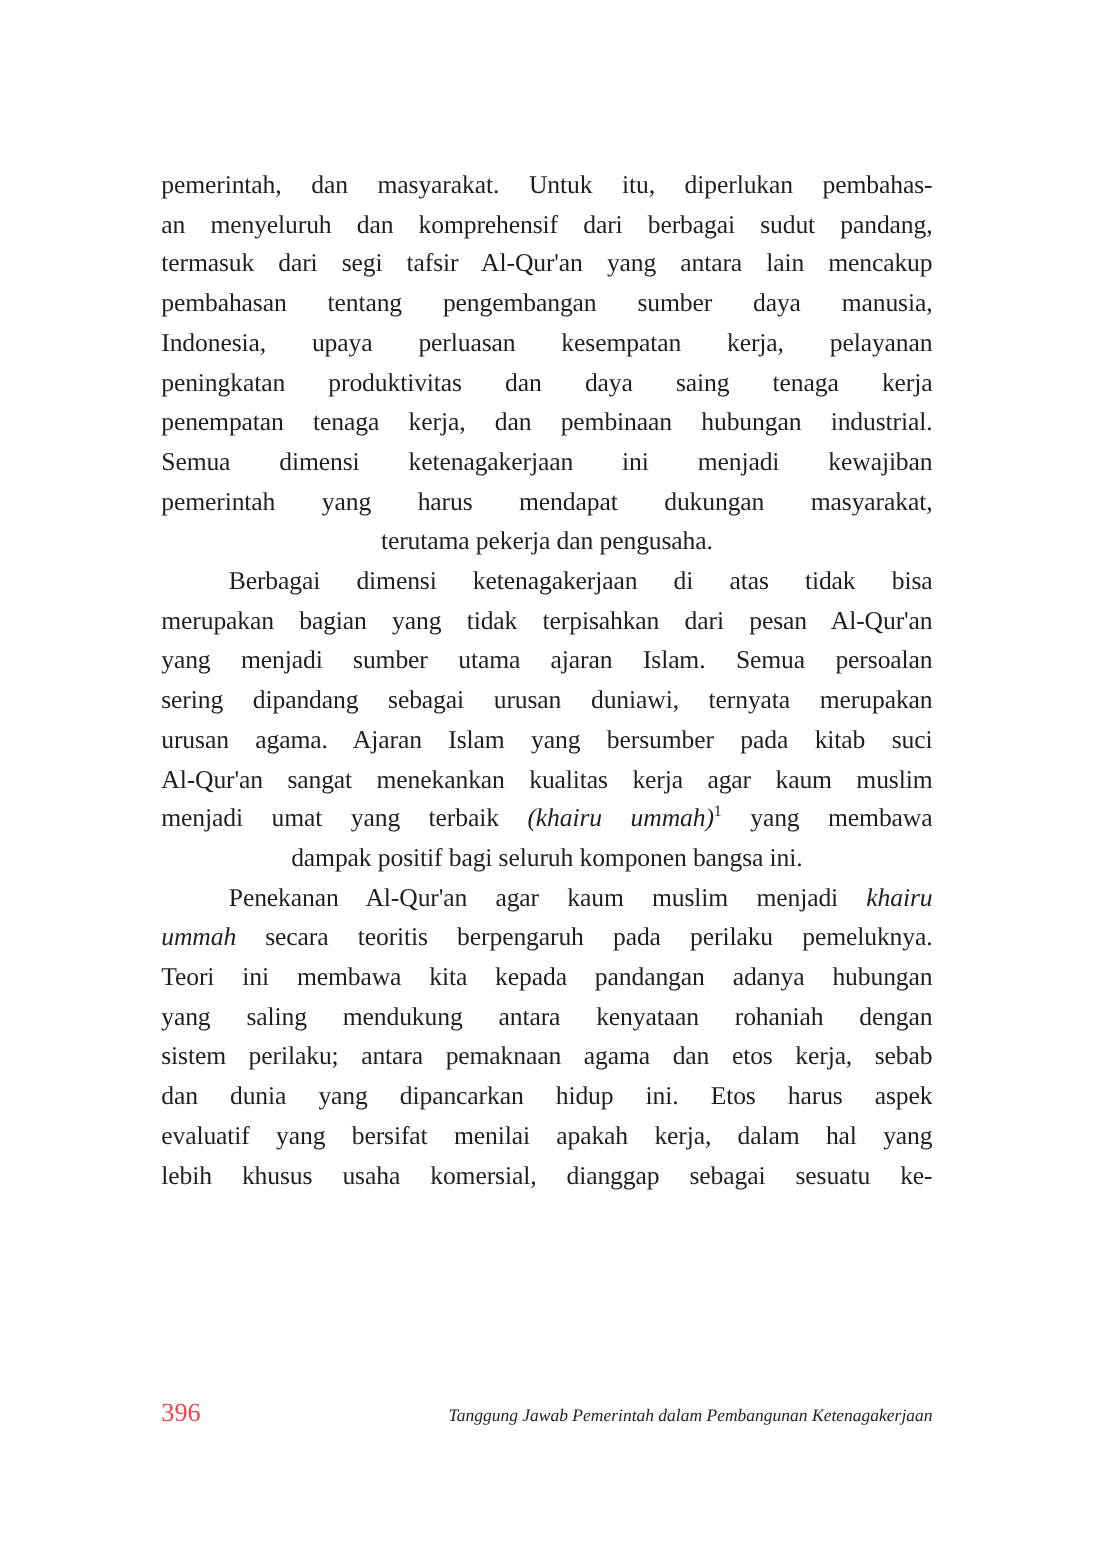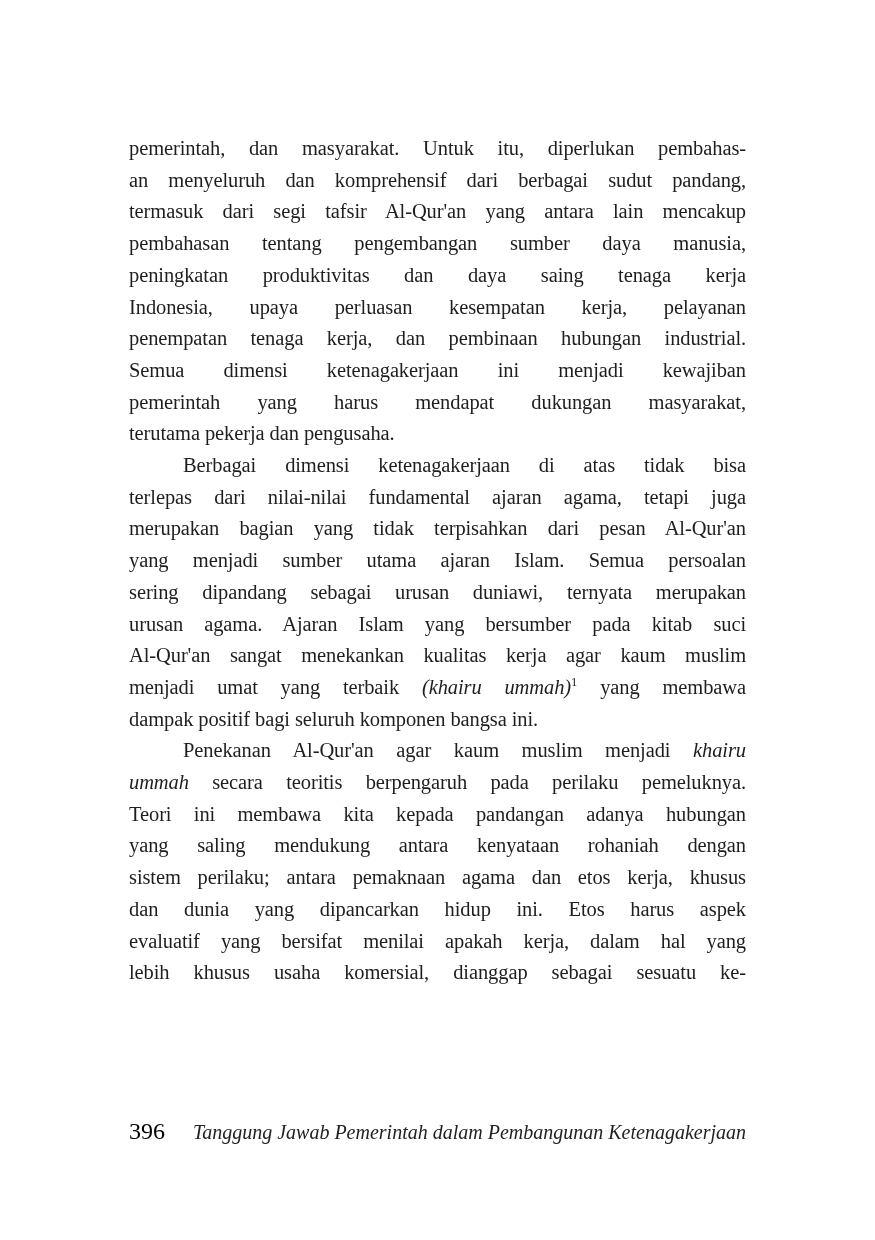--- a/index.html
+++ b/index.html
@@ -23,21 +23,21 @@
     width: 617px;
   }
   .paragraph {
     margin: 0;
   }
   .line {
     font-size: 20.5px;
     line-height: 31.7px;
     letter-spacing: -0.1px;
     white-space: normal;
-    text-align: left;
+    text-align: center;
   }
   .line.just {
     text-align: justify;
     text-align-last: justify;
   }
   .line.indent {
     text-indent: 54px;
   }
   .line .it {
     font-style: italic;
@@ -50,64 +50,63 @@
   .footer {
     position: absolute;
     left: 129px;
     width: 617px;
     top: 1118px;
     display: flex;
     justify-content: space-between;
     align-items: baseline;
   }
   .page-number {
-    font-size: 24px;
-    color: #000000;
+    font-size: 21px;
+    color: #ef4444;
   }
   .running-title {
-    font-size: 20px;
+    font-size: 14px;
     font-style: italic;
     color: #222222;
   }
 </style>
 </head>
 <body>
 
 <div class="page">
 
   <div class="text-block">
       <div class="paragraph">
         <div class="line just"><span>pemerintah, dan masyarakat. Untuk itu, diperlukan pembahas-</span></div>
         <div class="line just"><span>an menyeluruh dan komprehensif dari berbagai sudut pandang,</span></div>
         <div class="line just"><span>termasuk dari segi tafsir Al-Qur'an yang antara lain mencakup</span></div>
         <div class="line just"><span>pembahasan tentang pengembangan sumber daya manusia,</span></div>
+        <div class="line just"><span>Indonesia, upaya perluasan kesempatan kerja, pelayanan</span></div>
         <div class="line just"><span>peningkatan produktivitas dan daya saing tenaga kerja</span></div>
-        <div class="line just"><span>Indonesia, upaya perluasan kesempatan kerja, pelayanan</span></div>
         <div class="line just"><span>penempatan tenaga kerja, dan pembinaan hubungan industrial.</span></div>
         <div class="line just"><span>Semua dimensi ketenagakerjaan ini menjadi kewajiban</span></div>
         <div class="line just"><span>pemerintah yang harus mendapat dukungan masyarakat,</span></div>
         <div class="line"><span>terutama pekerja dan pengusaha.</span></div>
       </div>
       <div class="paragraph">
         <div class="line just indent"><span>Berbagai dimensi ketenagakerjaan di atas tidak bisa</span></div>
-        <div class="line just"><span>terlepas dari nilai-nilai fundamental ajaran agama, tetapi juga</span></div>
         <div class="line just"><span>merupakan bagian yang tidak terpisahkan dari pesan Al-Qur'an</span></div>
         <div class="line just"><span>yang menjadi sumber utama ajaran Islam. Semua persoalan</span></div>
         <div class="line just"><span>sering dipandang sebagai urusan duniawi, ternyata merupakan</span></div>
         <div class="line just"><span>urusan agama. Ajaran Islam yang bersumber pada kitab suci</span></div>
         <div class="line just"><span>Al-Qur'an sangat menekankan kualitas kerja agar kaum muslim</span></div>
         <div class="line just"><span>menjadi umat yang terbaik </span><span class="it">(khairu ummah)</span><sup>1</sup><span> yang membawa</span></div>
         <div class="line"><span>dampak positif bagi seluruh komponen bangsa ini.</span></div>
       </div>
       <div class="paragraph">
         <div class="line just indent"><span>Penekanan Al-Qur'an agar kaum muslim menjadi </span><span class="it">khairu</span></div>
         <div class="line just"><span class="it">ummah</span><span> secara teoritis berpengaruh pada perilaku pemeluknya.</span></div>
         <div class="line just"><span>Teori ini membawa kita kepada pandangan adanya hubungan</span></div>
         <div class="line just"><span>yang saling mendukung antara kenyataan rohaniah dengan</span></div>
-        <div class="line just"><span>sistem perilaku; antara pemaknaan agama dan etos kerja, khusus</span></div>
+        <div class="line just"><span>sistem perilaku; antara pemaknaan agama dan etos kerja, sebab</span></div>
         <div class="line just"><span>dan dunia yang dipancarkan hidup ini. Etos harus aspek</span></div>
         <div class="line just"><span>evaluatif yang bersifat menilai apakah kerja, dalam hal yang</span></div>
         <div class="line just"><span>lebih khusus usaha komersial, dianggap sebagai sesuatu ke-</span></div>
       </div>
     </div>
 
   <div class="footer">
     <span class="page-number">396</span>
     <span class="running-title">Tanggung Jawab Pemerintah dalam Pembangunan Ketenagakerjaan</span>
   </div>

